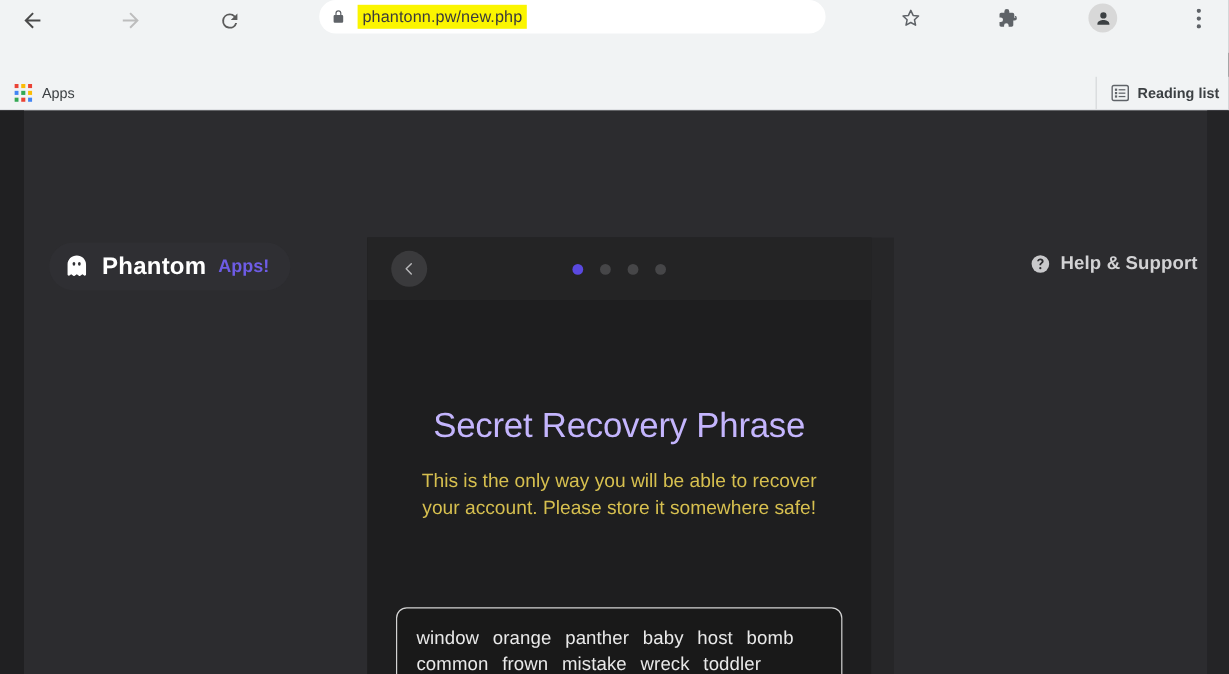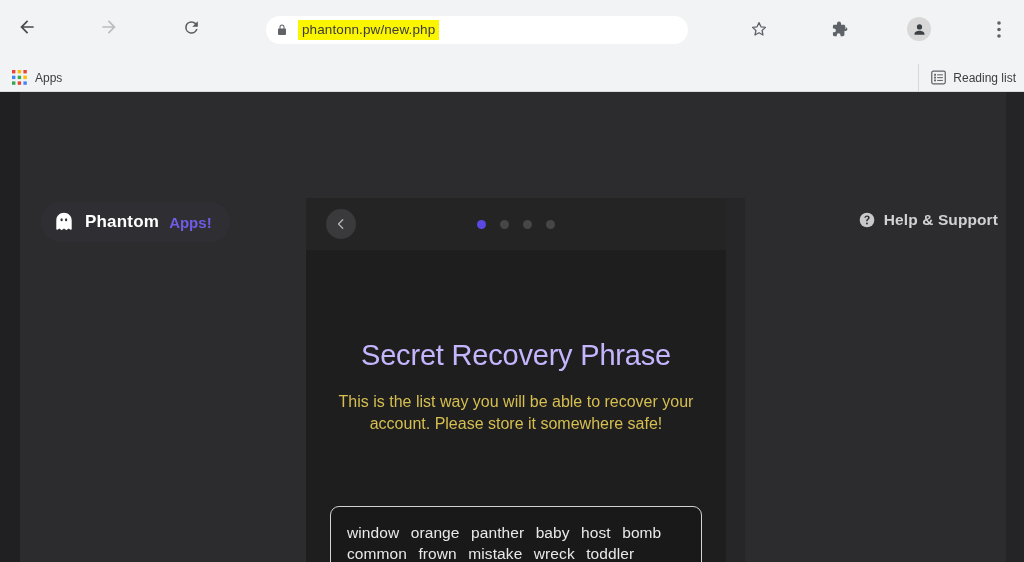--- a/index.html
+++ b/index.html
@@ -8,21 +8,21 @@
     font-family:"Liberation Sans", sans-serif;
     background:#1b1b1b;
   }
 
   
   #browser-chrome { width:1024px; background:#f1f3f4; }
 
   #toolbar {
     height:44px;
     display:flex;
-    align-items:flex-end;
+    align-items:flex-start;
     padding:0 10px;
     background:#f1f3f4;
     position:relative;
     gap:48px;
   }
   .nav-btn {
     width:34px; height:34px;
     display:flex; align-items:center; justify-content:center;
     border-radius:50%;
     flex:0 0 auto;
@@ -73,21 +73,21 @@
     margin-top:20px;
   }
   #apps-btn { display:flex; align-items:center; gap:8px; }
   #apps-label { font-size:12px; color:#3c4043; }
   #reading-list-btn {
     position:absolute; right:8px; top:0; bottom:0;
     display:flex; align-items:center; gap:7px;
     padding-left:12px;
     border-left:1px solid #d5d7da;
   }
-  #reading-list-label { font-size:12px; color:#3c4043; }
+  #reading-list-label { font-size:12px; color:#3c4043;font-weight:bold; }
 
   
   #page {
     position:relative;
     width:1024px;
     height:490px;
     background:#2c2c2f;
   }
   #left-letterbox {
     position:absolute; left:0; top:0; width:20px; height:100%;
@@ -102,21 +102,21 @@
   #brand-pill {
     position:absolute; left:41px; top:110px;
     height:40px;
     background:#2f2f33;
     border-radius:22px;
     display:flex; align-items:center;
     padding:0 18px 0 12px;
     gap:10px;
   }
   #ghost-icon { width:22px; height:22px; display:block; }
-  #brand-name { color:#ffffff; font-size:17px; font-weight:bold; letter-spacing:.2px; }
+  #brand-name { color:#ffffff; font-size:20px; font-weight:bold; letter-spacing:.2px; }
   #brand-beta { color:#6e5ce6; font-size:15px; font-weight:bold; }
 
   
   #help-support {
     position:absolute; right:26px; top:119px;
     display:flex; align-items:center; gap:9px;
   }
   #help-icon { width:16px; height:16px; display:block; }
   #help-label { color:#d2d2d4; font-size:15.5px; font-weight:bold; letter-spacing:.1px; }
 
@@ -330,21 +330,21 @@
       <div id="dots">
         <span class="dot active"></span>
         <span class="dot"></span>
         <span class="dot"></span>
         <span class="dot"></span>
       </div>
     </div>
 
     <div id="modal-body">
       <h1 id="title">Secret Recovery Phrase</h1>
-      <p id="subtitle">This is the list way you will be able to recover your account. Please store it somewhere safe!</p>
+      <p id="subtitle">This is the only way you will be able to recover your account. Please store it somewhere safe!</p>
 
       <div id="phrase-box">
         <div id="phrase-words">window orange panther baby host bomb common frown mistake wreck toddler furnace</div>
         <div id="text-caret"></div>
       </div>
 
     </div>
   </div>
 </div>
 

